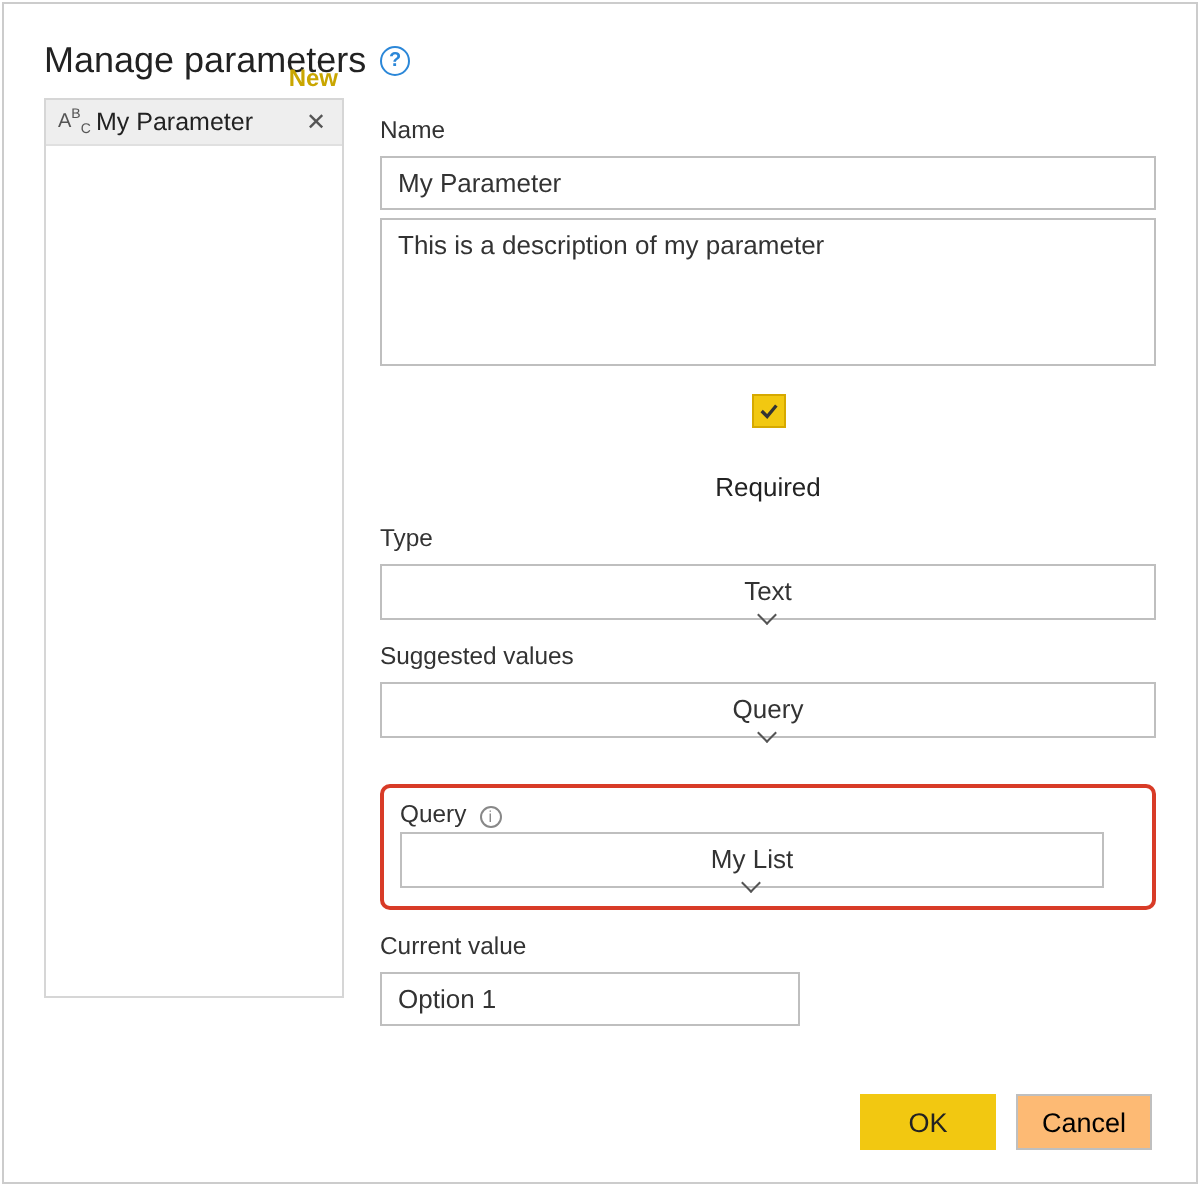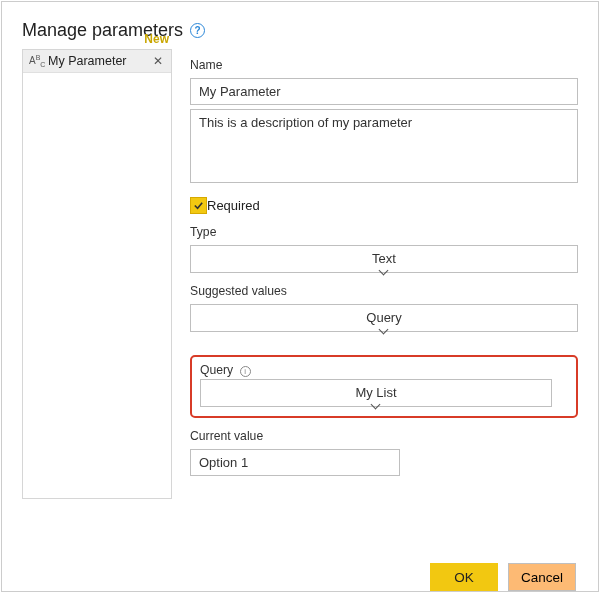--- a/index.html
+++ b/index.html
@@ -118,22 +118,23 @@
       position:absolute;
       left:1px; top:1px;
       width:6px; height:6px;
       border-right:1.2px solid #555;
       border-bottom:1.2px solid #555;
       transform: rotate(45deg);
     }
     .check-row {
       display: flex;
       align-items: center;
-      gap: 0;
+      gap: 22px;
       margin-top: 10px;
+      flex-direction: column;
     }
     .check {
       width: 17px; height: 17px;
       background: #f2c811;
       border: 1px solid #d6a900;
       display: flex;
       align-items: center;
       justify-content: center;
     }
     .check svg { width: 11px; height: 11px; }
@@ -153,21 +154,21 @@
       text-align:center;
       line-height:10px;
       color:#888;
       margin-left:3px;
       vertical-align: 0px;
     }
     .cur-val-input { width: 210px; }
     .footer {
       position: absolute;
       right: 22px;
-      bottom: 0;
+      bottom: 16px;
       display: flex;
       gap: 10px;
       margin-top: 28px;
     }
     .btn {
       min-width: 68px;
       height: 28px;
       border: 1px solid #bfbfbf;
       background: #fdba74;
       font-size: 13.5px;

